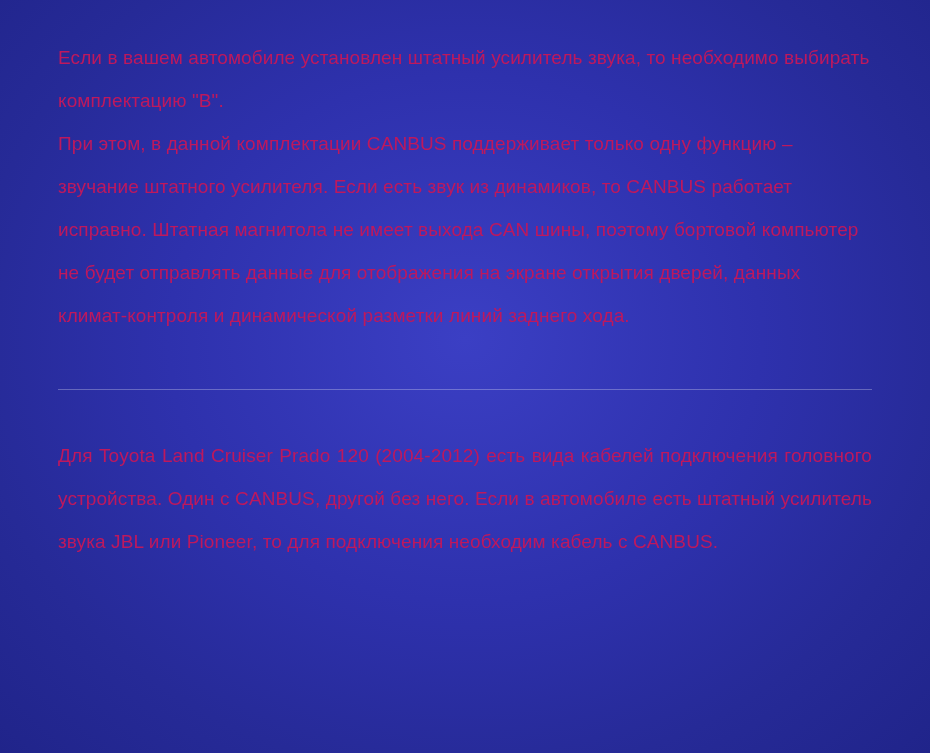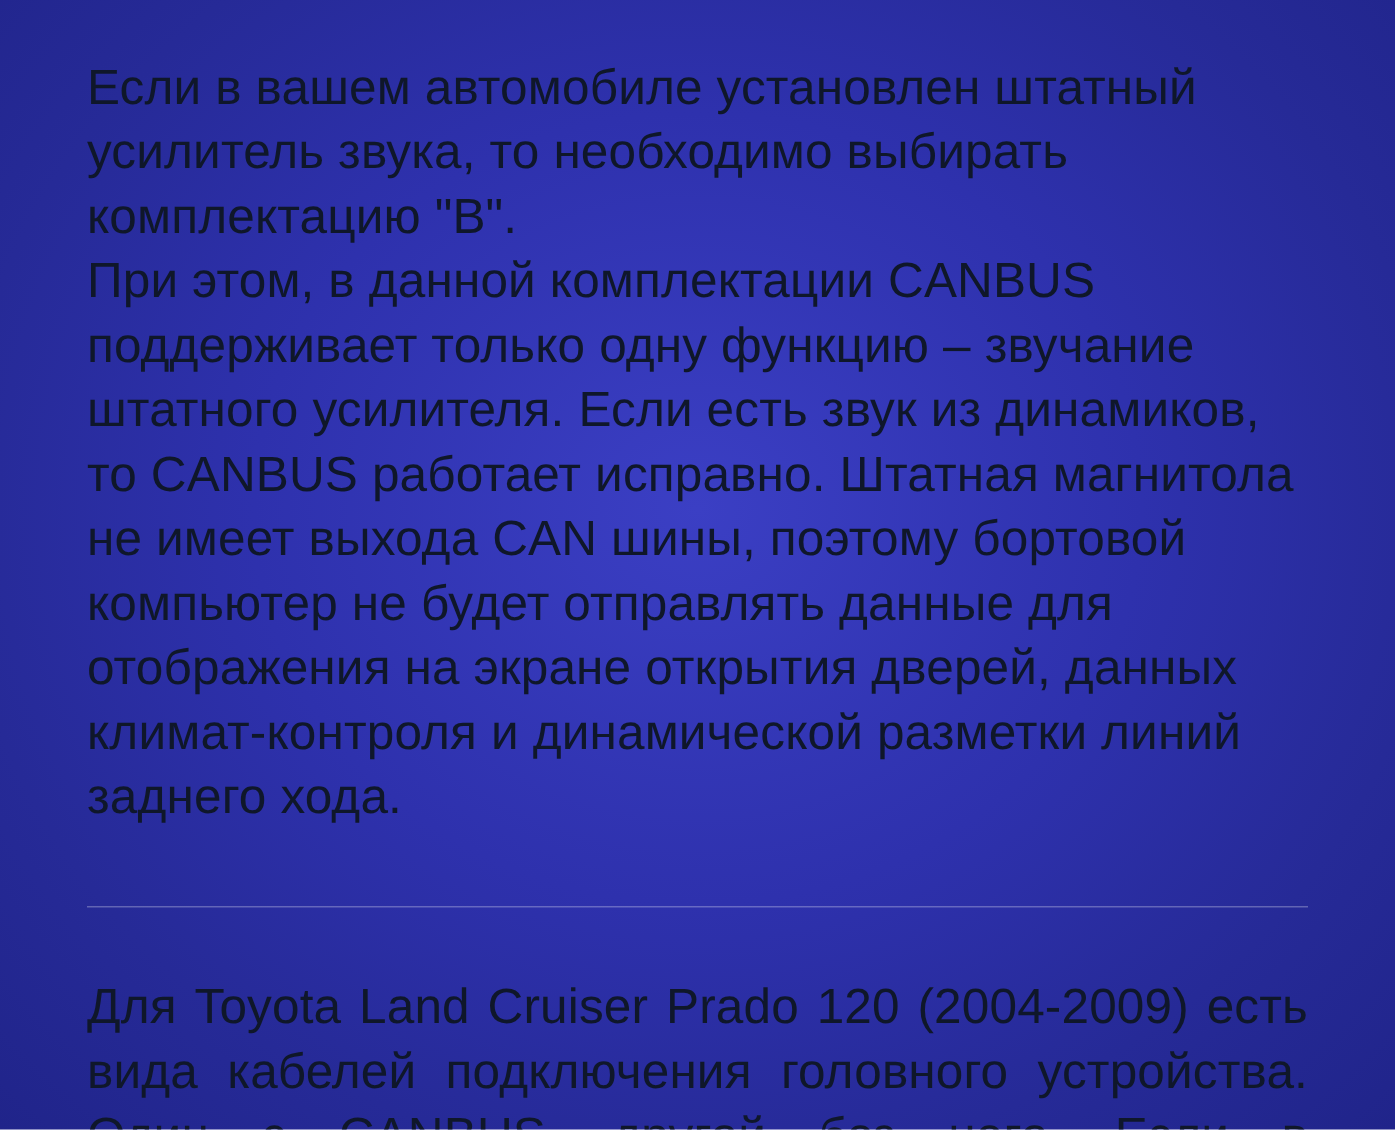--- a/index.html
+++ b/index.html
@@ -18,24 +18,24 @@
     position: relative;
     width: 930px;
     height: 753px;
     box-sizing: border-box;
     padding: 36px 58px 0 58px;
   }
   .block {
     color: #ffffff;
   }
   .para {
-    font-size: 33px;
+    font-size: 19px;
     line-height: 43px;
     letter-spacing: 0.1px;
-    color: #0f172a;
+    color: #be185d;
     margin: 0;
     font-weight: 400;
   }
   .para.top {
     margin-bottom: 0;
   }
   .divider {
     height: 1px;
     background: rgba(255,255,255,0.28);
     margin: 52px 0 44px 0;
@@ -52,16 +52,16 @@
 <div class="page">
 
   <div class="block block-one">
     <p class="para top">Если в вашем автомобиле установлен штатный усилитель звука, то необходимо выбирать комплектацию "B".</p>
     <p class="para">При этом, в данной комплектации CANBUS поддерживает только одну функцию – звучание штатного усилителя. Если есть звук из динамиков, то CANBUS работает исправно. Штатная магнитола не имеет выхода CAN шины, поэтому бортовой компьютер не будет отправлять данные для отображения на экране открытия дверей, данных климат-контроля и динамической разметки линий заднего хода.</p>
   </div>
 
   <hr class="divider">
 
   <div class="block block-two">
-    <p class="para">Для Toyota Land Cruiser Prado 120 (2004-2009) есть вида кабелей подключения головного устройства. Один с CANBUS, другой без него. Если в автомобиле есть штатный усилитель звука JBL или Pioneer, то для подключения необходим кабель с CANBUS.</p>
+    <p class="para">Для Toyota Land Cruiser Prado 120 (2004-2012) есть вида кабелей подключения головного устройства. Один с CANBUS, другой без него. Если в автомобиле есть штатный усилитель звука JBL или Pioneer, то для подключения необходим кабель с CANBUS.</p>
   </div>
 
 </div>
 
 </body></html>

